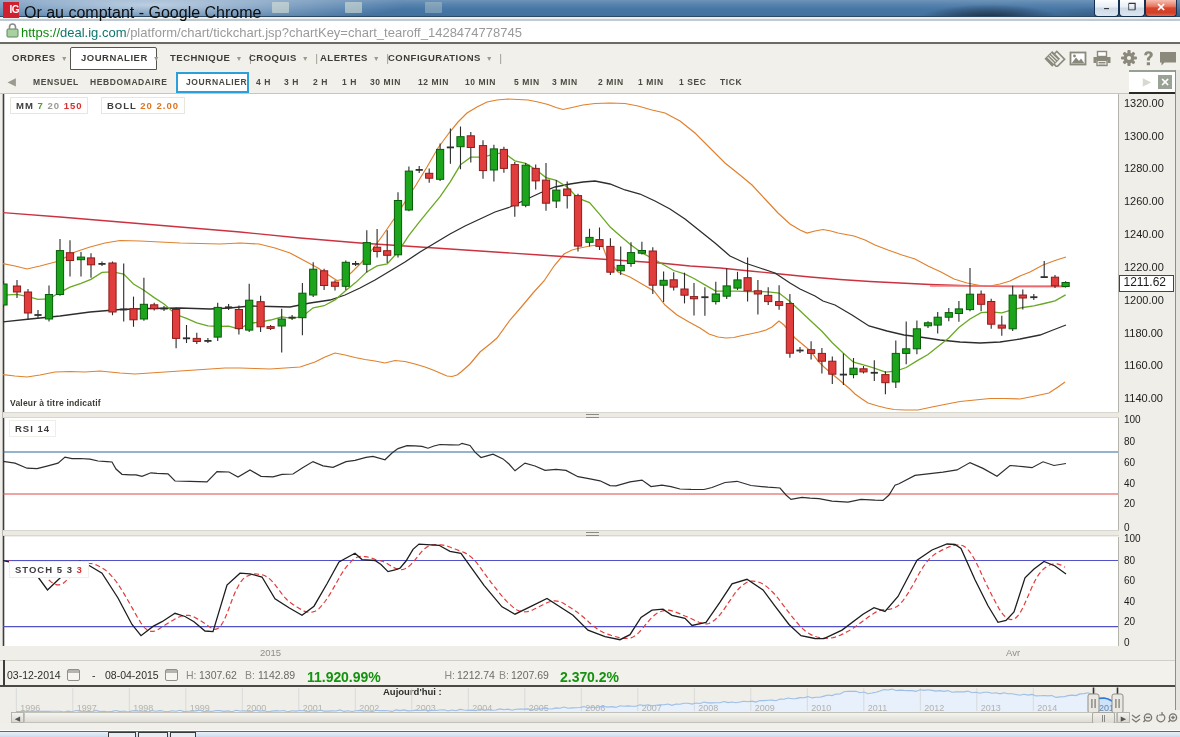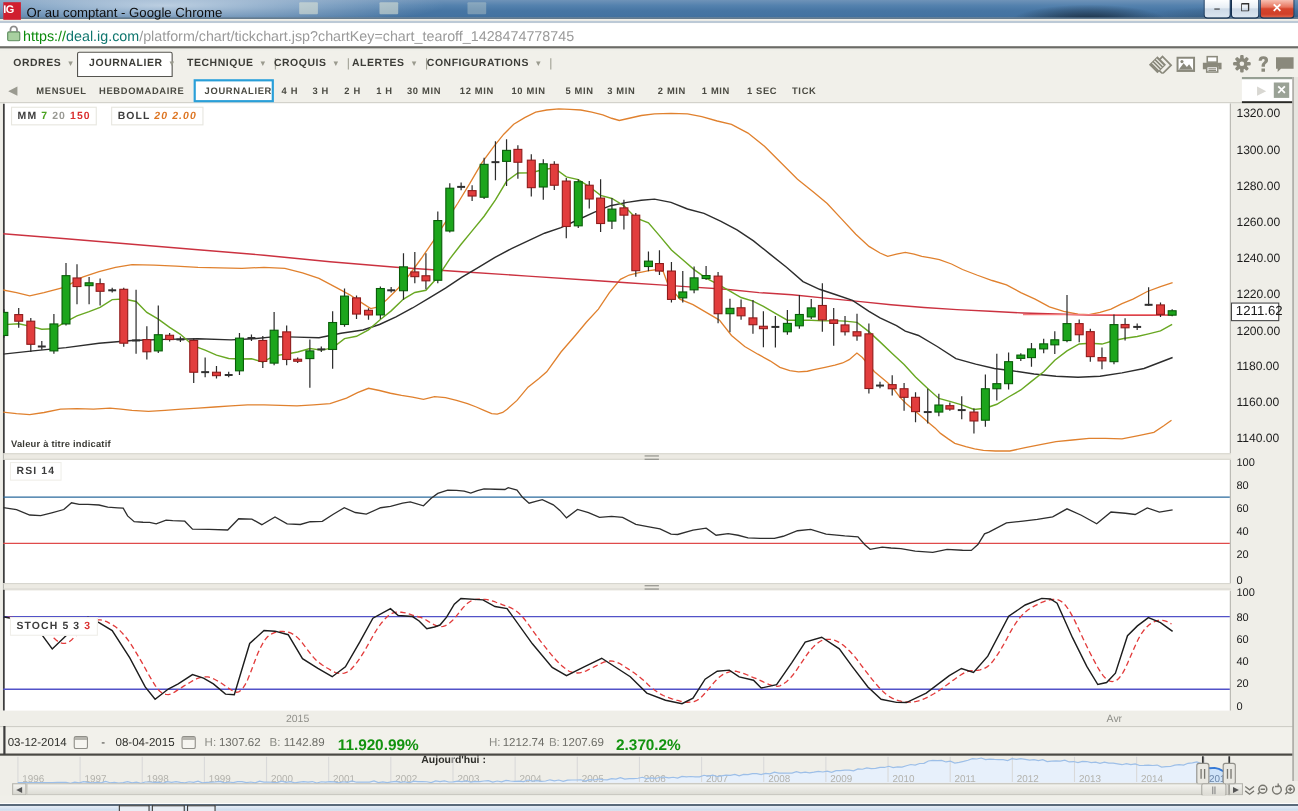--- a/index.html
+++ b/index.html
@@ -4,22 +4,22 @@
 html,body{width:1180px;height:737px;overflow:hidden;font-family:"Liberation Sans",sans-serif;background:#efeee8;}
 .abs{position:absolute;}
 #titlebar{left:0;top:0;width:1180px;height:17px;background:
  radial-gradient(ellipse 100px 22px at 990px 20px, rgba(12,22,32,.85), rgba(12,22,32,0) 72%),
  radial-gradient(ellipse 160px 26px at 1130px 24px, rgba(20,32,44,.5), rgba(20,32,44,0) 72%),
  radial-gradient(ellipse 300px 24px at 150px 5px, rgba(214,226,238,.8), rgba(214,226,238,0) 85%),
  linear-gradient(180deg,#6f93b8 0%,#5582ae 30%,#4776a4 60%,#42719f 100%);
  border-bottom:1.5px solid #2a4a68;}
 #titlebar2{left:0;top:18.5px;width:1180px;height:2.5px;background:#bcc9d6;}
 .palesq{position:absolute;top:2px;width:17px;height:11px;background:rgba(225,232,215,.55);border-radius:1px;}
-#favicon{left:3px;top:2px;width:16px;height:16px;background:#d01f2f;color:#fff;font-weight:bold;font-size:10px;text-align:left;line-height:16px;letter-spacing:-0.5px;}
-#wtitle{left:24px;top:4px;font-size:12px;color:#0e0e0e;white-space:nowrap;}
+#favicon{left:3px;top:2px;width:16px;height:16px;background:#d01f2f;color:#fff;font-weight:bold;font-size:10px;text-align:right;line-height:16px;letter-spacing:-0.5px;}
+#wtitle{left:24px;top:4px;font-size:16px;color:#0e0e0e;white-space:nowrap;}
 .wbtn{top:0;height:17px;border:1px solid #16304f;border-top:none;border-radius:0 0 4px 4px;}
 #btnmin{left:1094px;width:25px;background:linear-gradient(180deg,#fdfeff 0%,#e7eef5 45%,#cdd9e6 50%,#dbe6f0 100%);}
 #btnmax{left:1119px;width:26px;background:linear-gradient(180deg,#fdfeff 0%,#e7eef5 45%,#cdd9e6 50%,#dbe6f0 100%);}
 #btnclose{left:1145px;width:32px;background:linear-gradient(180deg,#f7c0b2 0%,#e8765f 40%,#d6452c 50%,#cf3f28 80%,#e2674b 100%);}
 .wglyph{position:absolute;left:0;right:0;text-align:center;font-weight:bold;}
 #urlbar{left:0;top:21px;width:1180px;height:23px;background:#fff;border-bottom:2px solid #6b6b66;}
 #lock{left:6px;top:23px;}
 #urltxt{left:21px;top:25px;font-size:13px;color:#9a9a9a;white-space:nowrap;}
 #urltxt .green{color:#0b8a0b;} #urltxt .dark{color:#0f766e;}
 #menubar{left:0;top:46px;width:1180px;height:24px;background:#f1f0ea;}
@@ -30,21 +30,21 @@
 #tfbar{left:0;top:70px;width:1180px;height:24px;background:#f1f0ea;border-bottom:1px solid #c6c5be;}
 .tf{position:absolute;top:77px;font-size:8.5px;font-weight:bold;color:#4a4a42;letter-spacing:0.6px;white-space:nowrap;}
 #tfsel{left:176px;top:71.5px;width:73px;height:21px;background:#fff;border:2px solid #2a9fd8;}
 #chartbg{left:0;top:94px;width:1180px;height:566px;background:#efeee8;}
 .panelw{position:absolute;left:3px;background:#fff;border-right:1px solid #b5b4ad;}
 #chartsvg{left:0;top:0;}
 .split{position:absolute;left:3px;width:1116px;height:6px;background:#eceae3;border-top:1px solid #d7d6cf;border-bottom:1px solid #d7d6cf;}
 .grip{position:absolute;left:583px;width:13px;height:4px;border-top:1px solid #8a8a84;border-bottom:1px solid #8a8a84;}
 .indlbl{position:absolute;height:17px;background:#fff;border:1px solid #e7e6df;font-size:9.5px;font-weight:bold;color:#3d3d3d;line-height:15.5px;padding:0 5px;letter-spacing:1px;}
 #valeur{left:10px;top:398px;font-size:8.5px;font-weight:bold;color:#3a3a35;letter-spacing:0.2px;}
-#pricebox{left:1118.5px;top:274.5px;width:44px;height:17px;background:#fff;border:1.5px solid #444;font-size:12px;color:#1a1a1a;line-height:13.5px;padding-left:4px;}
+#pricebox{left:1118.5px;top:274.5px;width:55px;height:17px;background:#fff;border:1.5px solid #444;font-size:12px;color:#1a1a1a;line-height:13.5px;padding-left:4px;}
 #statusbar{left:0;top:660px;width:1180px;height:27px;background:#f2f1eb;border-top:1px solid #cfcec7;border-bottom:2px solid #4a4944;}
 .sb{position:absolute;top:668.5px;white-space:nowrap;font-size:10.5px;color:#8b8b85;}
 .sbv{color:#6b6b65;}
 .sbdark{color:#2e2e2a;} .sbgreen{color:#13930f;font-weight:bold;font-size:14px;} .sbbold{color:#2e2e2a;font-weight:bold;font-size:9.5px;top:669.5px;}
 .cal{position:absolute;top:669px;width:13px;height:12px;background:linear-gradient(180deg,#b5b4ad 0 3px,#f6f5f0 3px);border:1px solid #8f8e88;border-radius:2px;}
 #scrollrow{left:0;top:711px;width:1180px;height:13px;}
 #strack{position:absolute;left:24px;top:712px;width:1093px;height:11px;background:linear-gradient(180deg,#f4f4f0,#dddcd5);border:1px solid #c2c1ba;}
 .sarrow{position:absolute;top:712px;width:13px;height:11px;background:linear-gradient(180deg,#f4f4f0,#d8d7d0);border:1px solid #b5b4ad;color:#555;font-size:7px;text-align:center;line-height:11px;}
 #sthumb{position:absolute;left:1092px;top:711.5px;width:23px;height:12px;background:linear-gradient(180deg,#f0efe9,#dcdbd4);border:1px solid #a9a8a1;border-radius:2px;}
 #botstrip{left:0;top:723px;width:1180px;height:7px;background:#f0efe9;}
@@ -411,21 +411,21 @@
 <text x="260" y="656" style="font:9.5px 'Liberation Sans';fill:#8f8f89;">2015</text>
 <text x="1006" y="656" style="font:9.5px 'Liberation Sans';fill:#8f8f89;">Avr</text>
 </svg>
 <div class="split" style="top:412px;">
     <span class="grip" style="top:1px;"></span>
   </div>
 <div class="split" style="top:530px;">
     <span class="grip" style="top:1px;"></span>
   </div>
 <div class="indlbl" style="left:10px;top:97px;">MM <span style="color:#4ba220;">7</span> <span style="color:#9a9a94;">20</span> <span style="color:#da2f2f;">150</span></div>
-<div class="indlbl" style="left:101px;top:97px;">BOLL <span style="color:#dd7522;font-style:italic;">20 2.00</span></div>
+<div class="indlbl" style="left:101px;top:97px;">BOLL <span style="color:#dd7522;">20 2.00</span></div>
 <div class="abs" id="valeur">Valeur à titre indicatif</div>
 <div class="indlbl" style="left:9px;top:420px;border-color:#efeee9;">RSI 14</div>
 <div class="indlbl" style="left:9px;top:539px;border-color:#efeee9;margin-top:22px;">STOCH 5 3 <span style="color:#da2f2f;">3</span></div>
 <div class="abs" id="pricebox">1211.62</div>
 <div class="abs" id="statusbar"></div>
 <div class="abs" style="left:3px;top:660px;width:1.5px;height:26px;background:#3d3d3d;"></div>
 <div class="sb sbdark" style="left:7px;font-size:10.5px;">03-12-2014</div>
 <div class="cal" style="left:67px;"></div>
 <div class="sb sbdark" style="left:92px;">-</div>
 <div class="sb sbdark" style="left:105px;font-size:10.5px;">08-04-2015</div>

